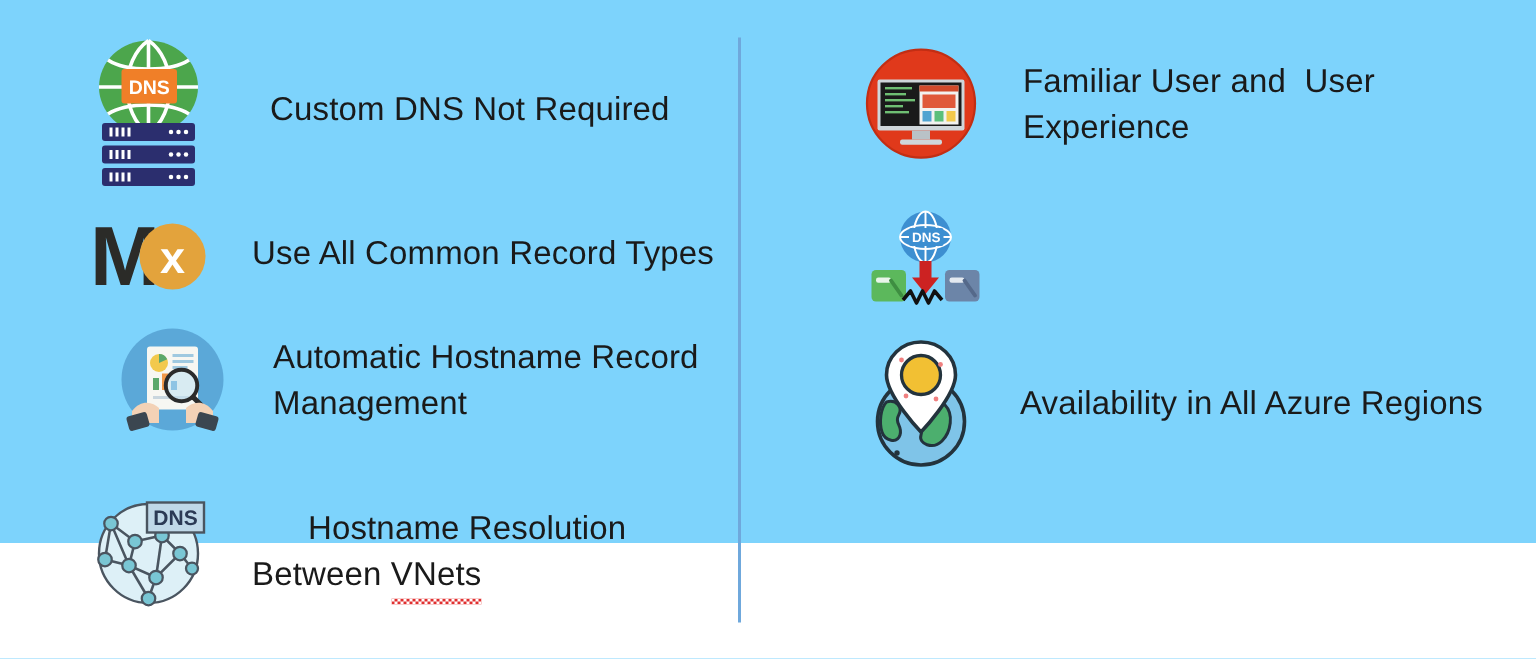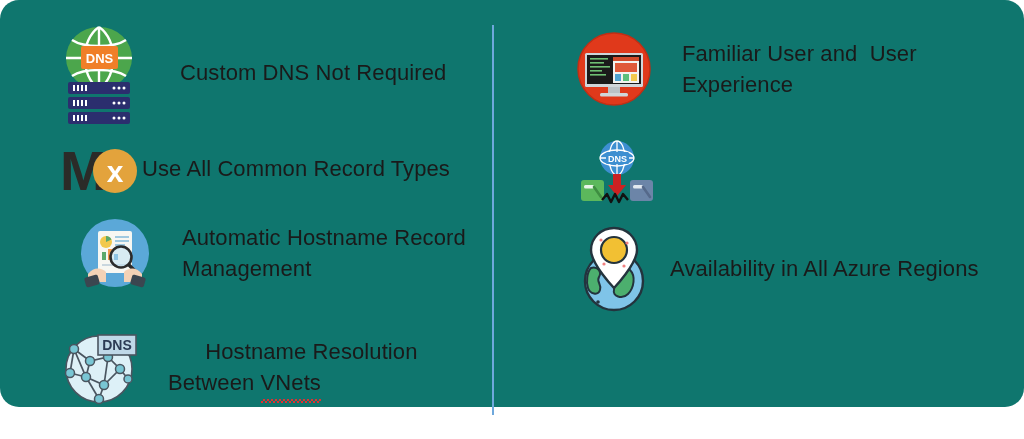--- a/index.html
+++ b/index.html
@@ -10,23 +10,22 @@
   body {
     width: 1024px;
     height: 439px;
     background: #ffffff;
     font-family: "Liberation Sans", sans-serif;
     overflow: hidden;
   }
   #slide {
     position: relative;
     width: 1024px;
-    height: 407px;
-    background: #0f766e;
-    border-radius: 19px;
+    height: 362px;
+    background: #7dd3fc;
   }
 
   
   .divider {
     position: absolute;
     left: 492px;
     top: 25px;
     width: 2px;
     height: 390px;
     background: #6FA8DC;
@@ -154,21 +153,21 @@
   </div>
 
   <div class="feature" style="left:62px; top:143px;">
     <div class="feature-icon icon-mx">
       <svg viewBox="0 0 80 52" width="80" height="52">
         <text x="-2" y="47" font-family="Liberation Sans, sans-serif" font-size="56" font-weight="bold" fill="#2B2B28">M</text>
         <circle cx="53" cy="28" r="22" fill="#E3A33C"></circle>
         <text x="53" y="39" font-family="Liberation Sans, sans-serif" font-size="30" font-weight="bold" fill="#ffffff" text-anchor="middle">x</text>
       </svg>
     </div>
-    <div class="feature-label" style="">Use All Common Record Types</div>
+    <div class="feature-label" style="margin-left:26px;">Use All Common Record Types</div>
   </div>
 
   <div class="feature" style="left:80px; top:218px;">
     <div class="feature-icon icon-auto-host">
       <svg viewBox="0 0 70 70" width="70" height="70">
         <circle cx="35" cy="35" r="34" fill="#5BA8D8"></circle>
 
         <rect x="18" y="13" width="34" height="42" rx="2" fill="#F7F7F2"></rect>
 
         <circle cx="26" cy="24" r="6" fill="#F2C94C"></circle>
@@ -301,16 +300,16 @@
         <circle cx="20" cy="76" r="1.8" fill="#23333D"></circle>
 
         <path d="M36 2 C23 2 13 12 13 24 C13 38 36 62 36 62 C36 62 59 38 59 24 C59 12 49 2 36 2 Z" fill="#FFFFFF" stroke="#23333D" stroke-width="2.4"></path>
         <circle cx="36" cy="24" r="13" fill="#F2C033" stroke="#23333D" stroke-width="2.2"></circle>
         <circle cx="23" cy="14" r="1.6" fill="#F08080"></circle>
         <circle cx="49" cy="17" r="1.6" fill="#F08080"></circle>
         <circle cx="26" cy="38" r="1.6" fill="#F08080"></circle>
         <circle cx="46" cy="40" r="1.6" fill="#F08080"></circle>
       </svg>
     </div>
-    <div class="feature-label" style="margin-left:20px;">Availability in All Azure Regions</div>
+    <div class="feature-label" style="margin-left:30px;">Availability in All Azure Regions</div>
   </div>
 
 </div>
 
 </body></html>

